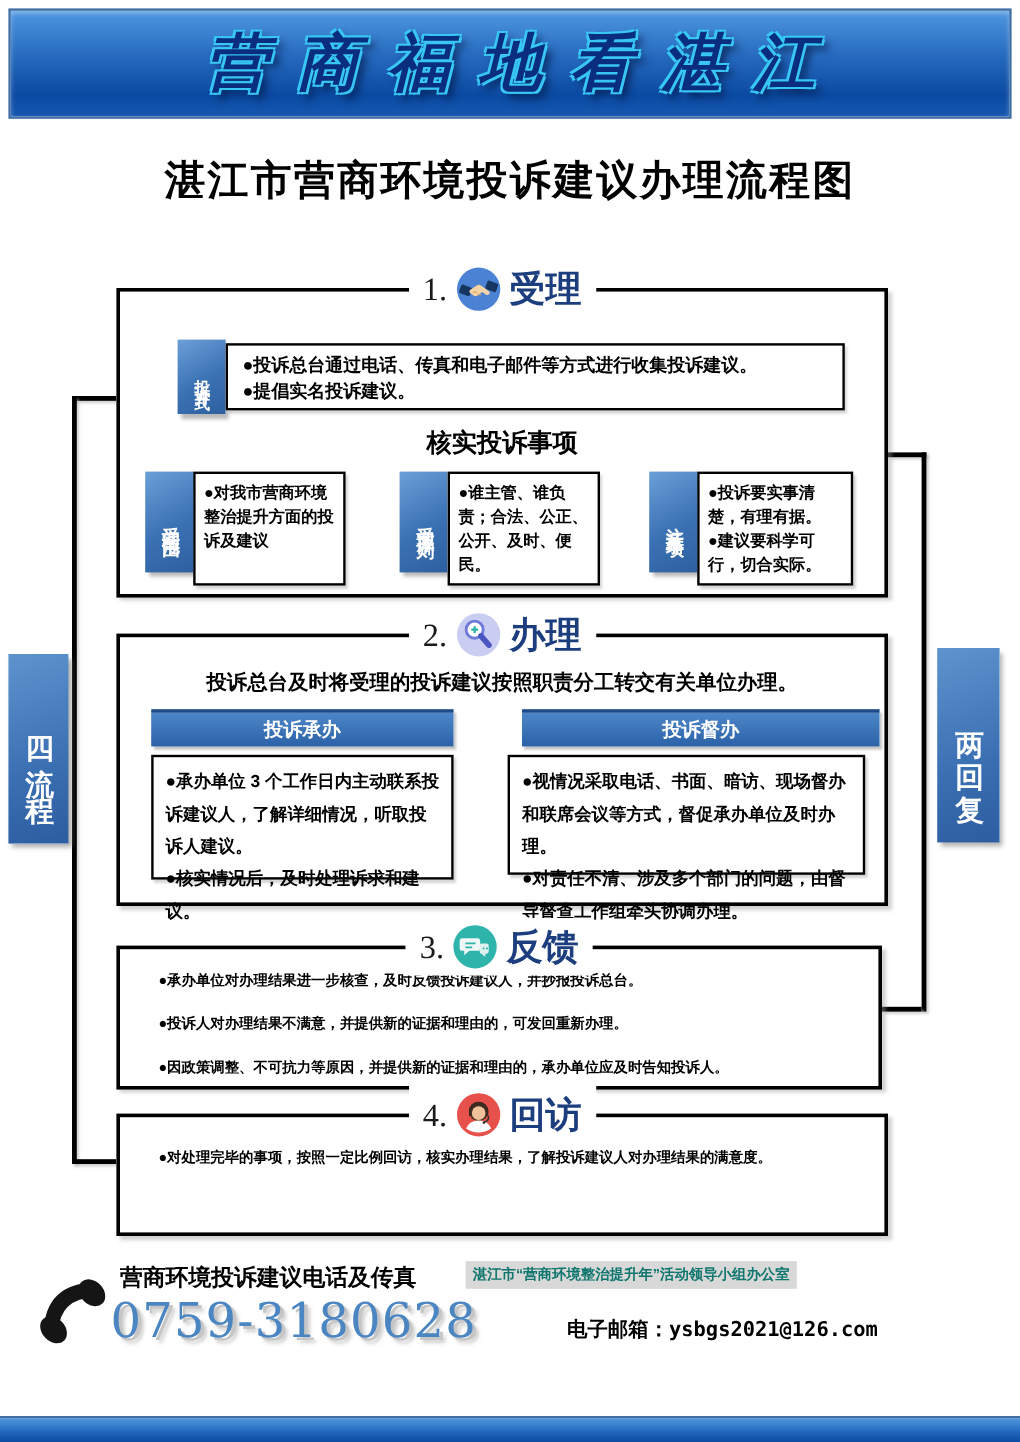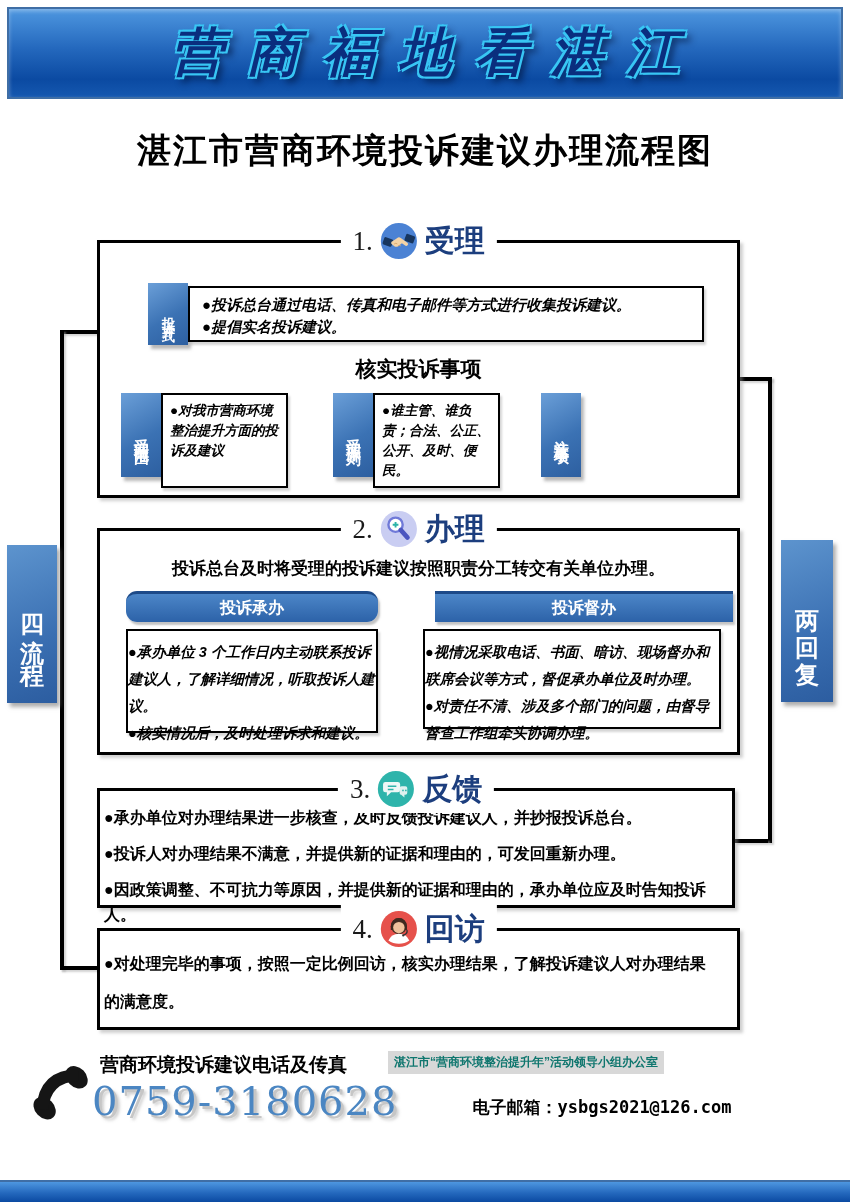--- a/index.html
+++ b/index.html
@@ -32,46 +32,46 @@
   .sec-num{font-family:"Liberation Serif",serif;font-size:27px;color:#1a1a1a;}
   .sec-icon{width:38px;height:38px;flex:0 0 auto;}
   .sec-label{font-size:30px;font-weight:bold;color:var(--c-section-title-navy,#1c3e7e);}
 
   
   .tab{position:absolute;background:linear-gradient(150deg,#6b9fd8 0%,var(--c-accent-blue,#3b72b4) 55%,#2d5fa0 100%);
     color:#fff;display:flex;align-items:center;justify-content:center;
     box-shadow:3px 4px 3px rgba(125,125,125,.55);}
   .tab span{writing-mode:vertical-rl;text-orientation:upright;letter-spacing:4px;font-weight:bold;}
   .wbox{position:absolute;border:2px solid #000;background:#fff;box-sizing:border-box;
-    box-shadow:2px 3px 2px rgba(150,150,150,.4);font-weight:bold;color:#000;font-style:italic;}
+    box-shadow:2px 3px 2px rgba(150,150,150,.4);font-weight:bold;color:#000;}
 
   
   #sec1 .tab-main{left:48px;top:40px;width:40px;height:62px;font-size:13px;}
   #sec1 .box-main{left:88px;top:43px;width:516px;height:56px;padding:6px 12px;font-size:15px;line-height:22px;}
   #sec1 .subheading{position:absolute;top:112px;left:0;width:100%;text-align:center;
     font-size:21px;font-weight:bold;color:#000;}
   .sub-tab{width:40px;height:84px;top:150px;font-size:15px;}
   .sub-box{top:150px;height:95px;padding:6px 7px;font-size:13.5px;line-height:20px;}
   #sec1 .t1{left:21px;} #sec1 .b1{left:61px;width:127px;}
   #sec1 .t2{left:233px;}#sec1 .b2{left:273px;width:127px;}
   #sec1 .t3{left:441px;}#sec1 .b3{left:481px;width:130px;}
 
   
   #sec2 .intro{position:absolute;top:26px;left:0;width:100%;text-align:center;
     font-size:17px;font-weight:bold;color:#000;}
   .col-head{position:absolute;top:60px;height:31px;box-sizing:border-box;
     background:linear-gradient(180deg,#4c86c8,#2c62a8);border-top:3px solid #1d4a88;
     color:#fff;font-weight:bold;font-size:16px;display:flex;align-items:center;justify-content:center;
     box-shadow:2px 3px 2px rgba(135,135,135,.5);}
-  .col-box{top:98px;padding:8px 0;font-size:14.5px;line-height:27px;}
-  #sec2 .h1{left:26px;width:252px;border-radius:11px;}  #sec2 .cb1{left:26px;width:252px;height:104px;}
+  .col-box{top:98px;padding:8px 10px;font-size:14.5px;line-height:27px;}
+  #sec2 .h1{left:26px;width:252px;}  #sec2 .cb1{left:26px;width:252px;height:104px;}
   #sec2 .h2{left:323px;width:298px;margin-left:12px;} #sec2 .cb2{left:323px;width:298px;height:100px;}
 
   
-  .sec-body{padding:14px 16px 6px 4px;font-size:16px;font-weight:bold;color:#000;}
+  .sec-body{padding:14px 16px 6px 32px;font-size:12px;font-weight:bold;color:#000;}
   #sec3 .sec-body div{line-height:25px;margin-bottom:11px;}
   #sec4 .sec-body div{line-height:38px;}
 
   
   .line{position:absolute;background:#000;box-shadow:2px 2px 2px rgba(170,170,170,.5);}
 
   
   .side-label{position:absolute;background:linear-gradient(160deg,#5d94ce 0%,#3a6fb2 60%,#2c5da0 100%);
     color:#fff;display:flex;align-items:center;justify-content:center;
     box-shadow:3px 4px 4px rgba(120,120,120,.6);}
@@ -148,20 +148,24 @@
     <div class="tab sub-tab t2">
       <span>受理原则</span>
     </div>
     <div class="wbox sub-box b2">
       <div>●谁主管、谁负责；合法、公正、公开、及时、便民。</div>
     </div>
 
     <div class="tab sub-tab t3">
       <span>注意事项</span>
     </div>
+    <div class="wbox sub-box b3">
+      <div>●投诉要实事清楚，有理有据。</div>
+      <div>●建议要科学可行，切合实际。</div>
+    </div>
   </div>
 
   <div class="sec" id="sec2" style="top:528px;height:227px;">
     <div class="sec-title">
       <span class="sec-num">2.</span>
       <svg class="sec-icon" viewBox="0 0 40 40">
         <circle cx="20" cy="20" r="19" fill="#c9cdf2"></circle>
         <circle cx="16.5" cy="15.5" r="7.5" fill="#fff" stroke="#6f79d8" stroke-width="2.5"></circle>
         <path d="M13.5 15.5 h6 M16.5 12.5 v6" stroke="#2bb3a8" stroke-width="2"></path>
         <path d="M22 21 L29 29" stroke="#4b55c0" stroke-width="5" stroke-linecap="round"></path>

